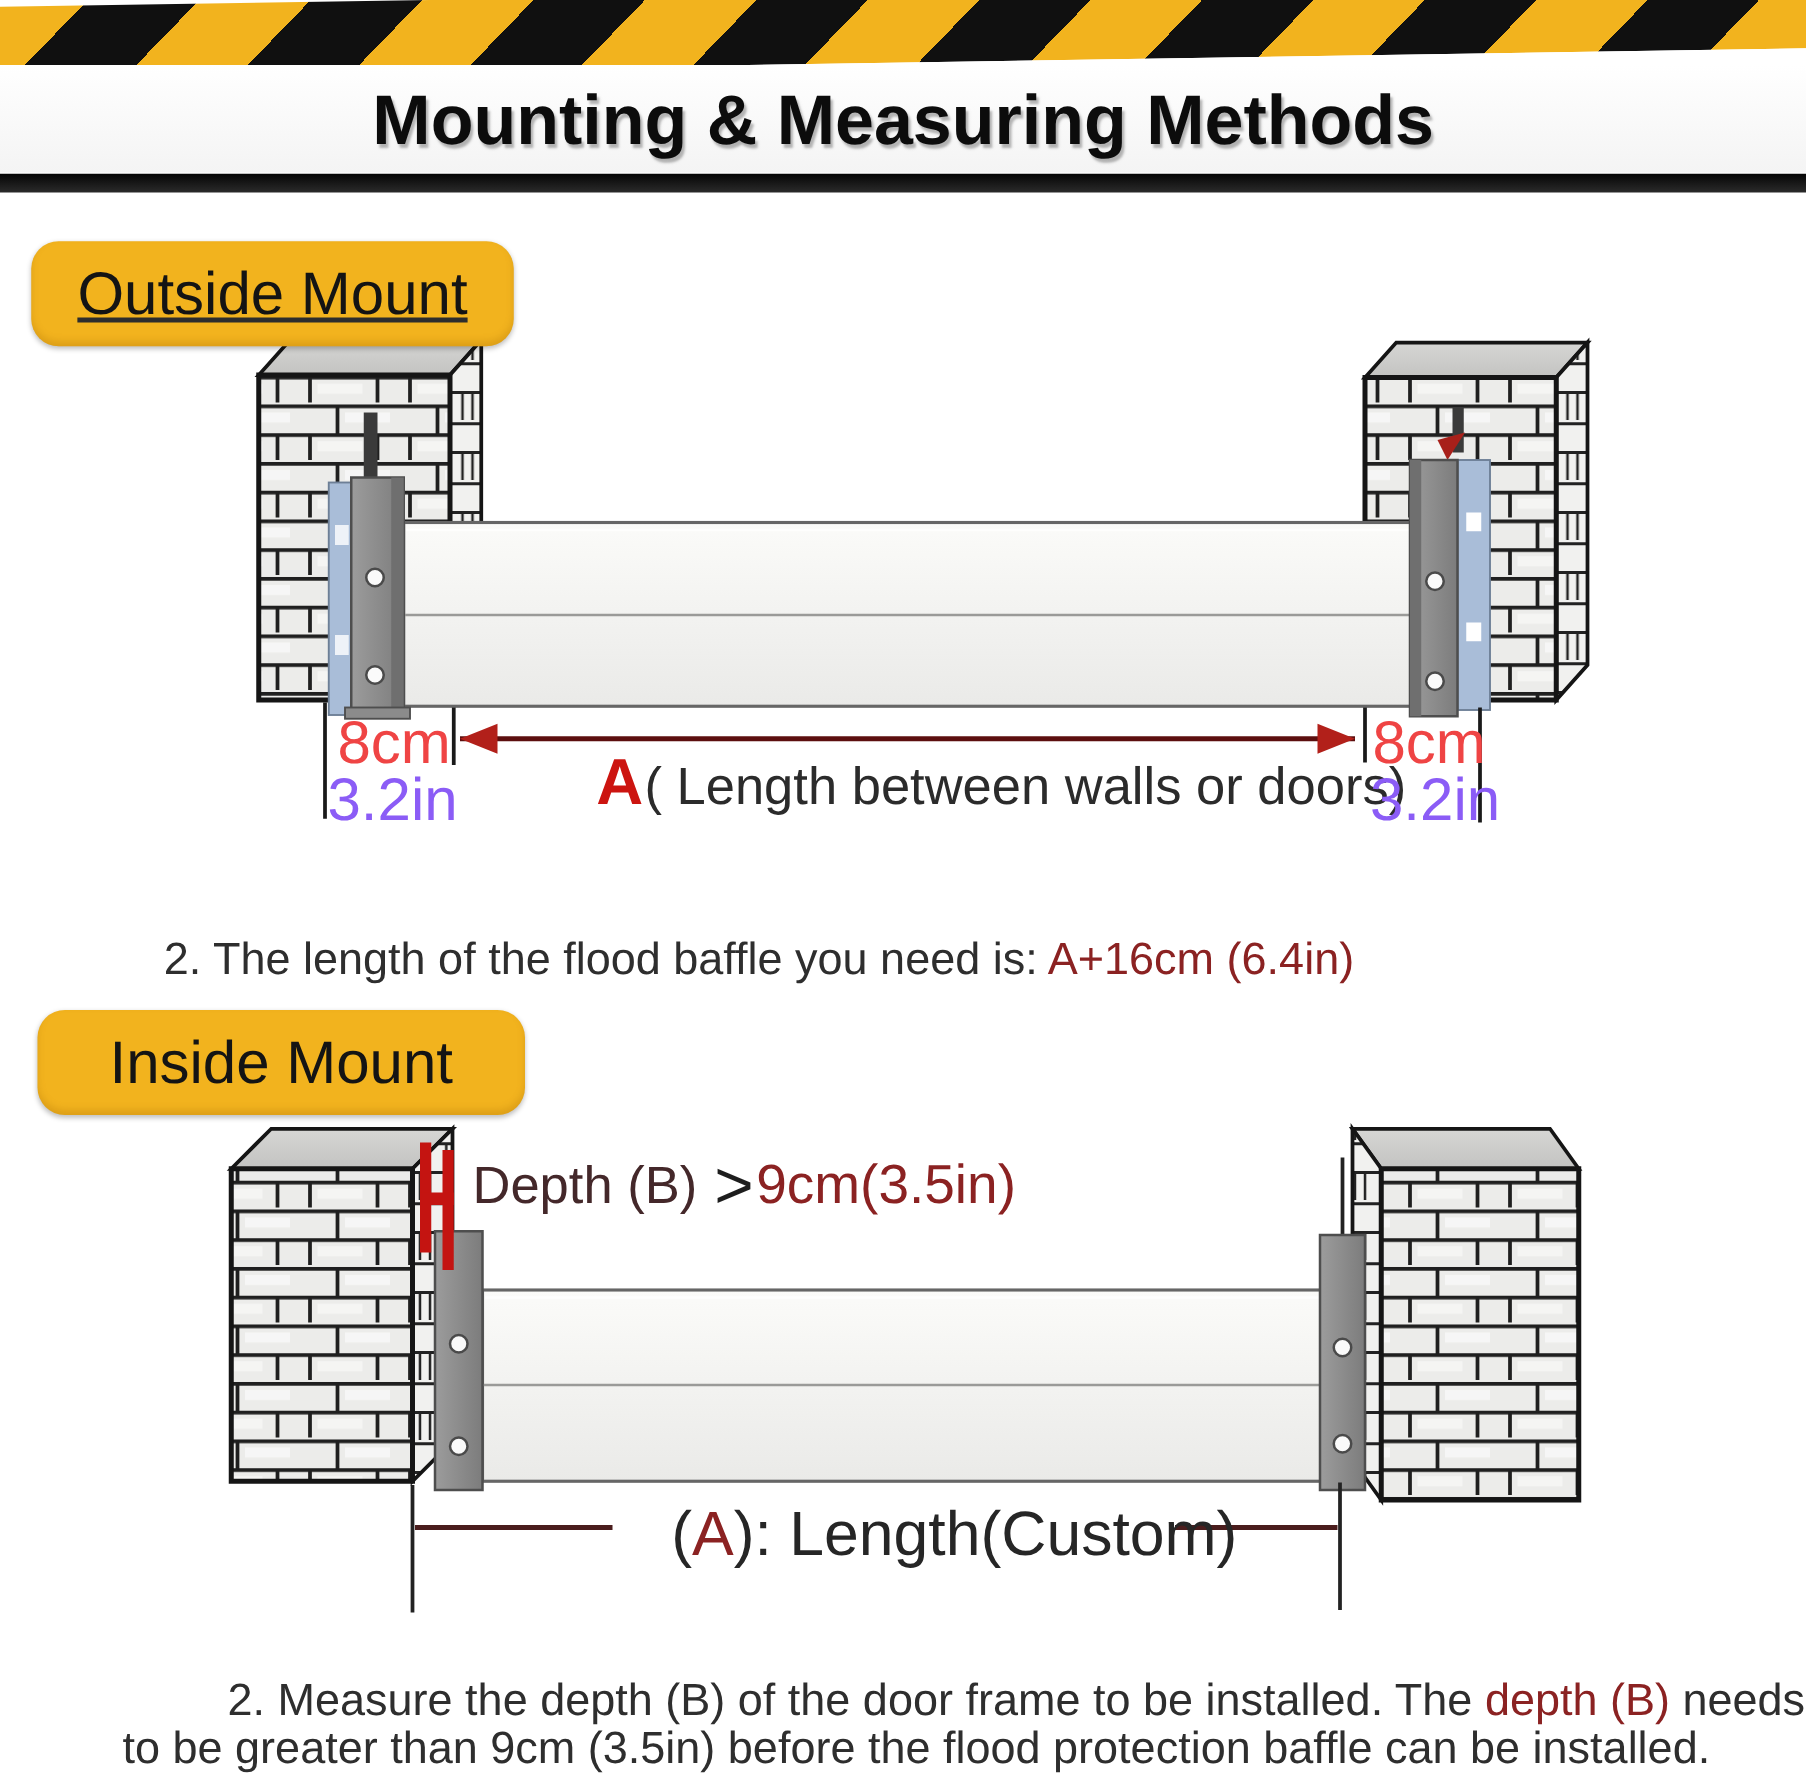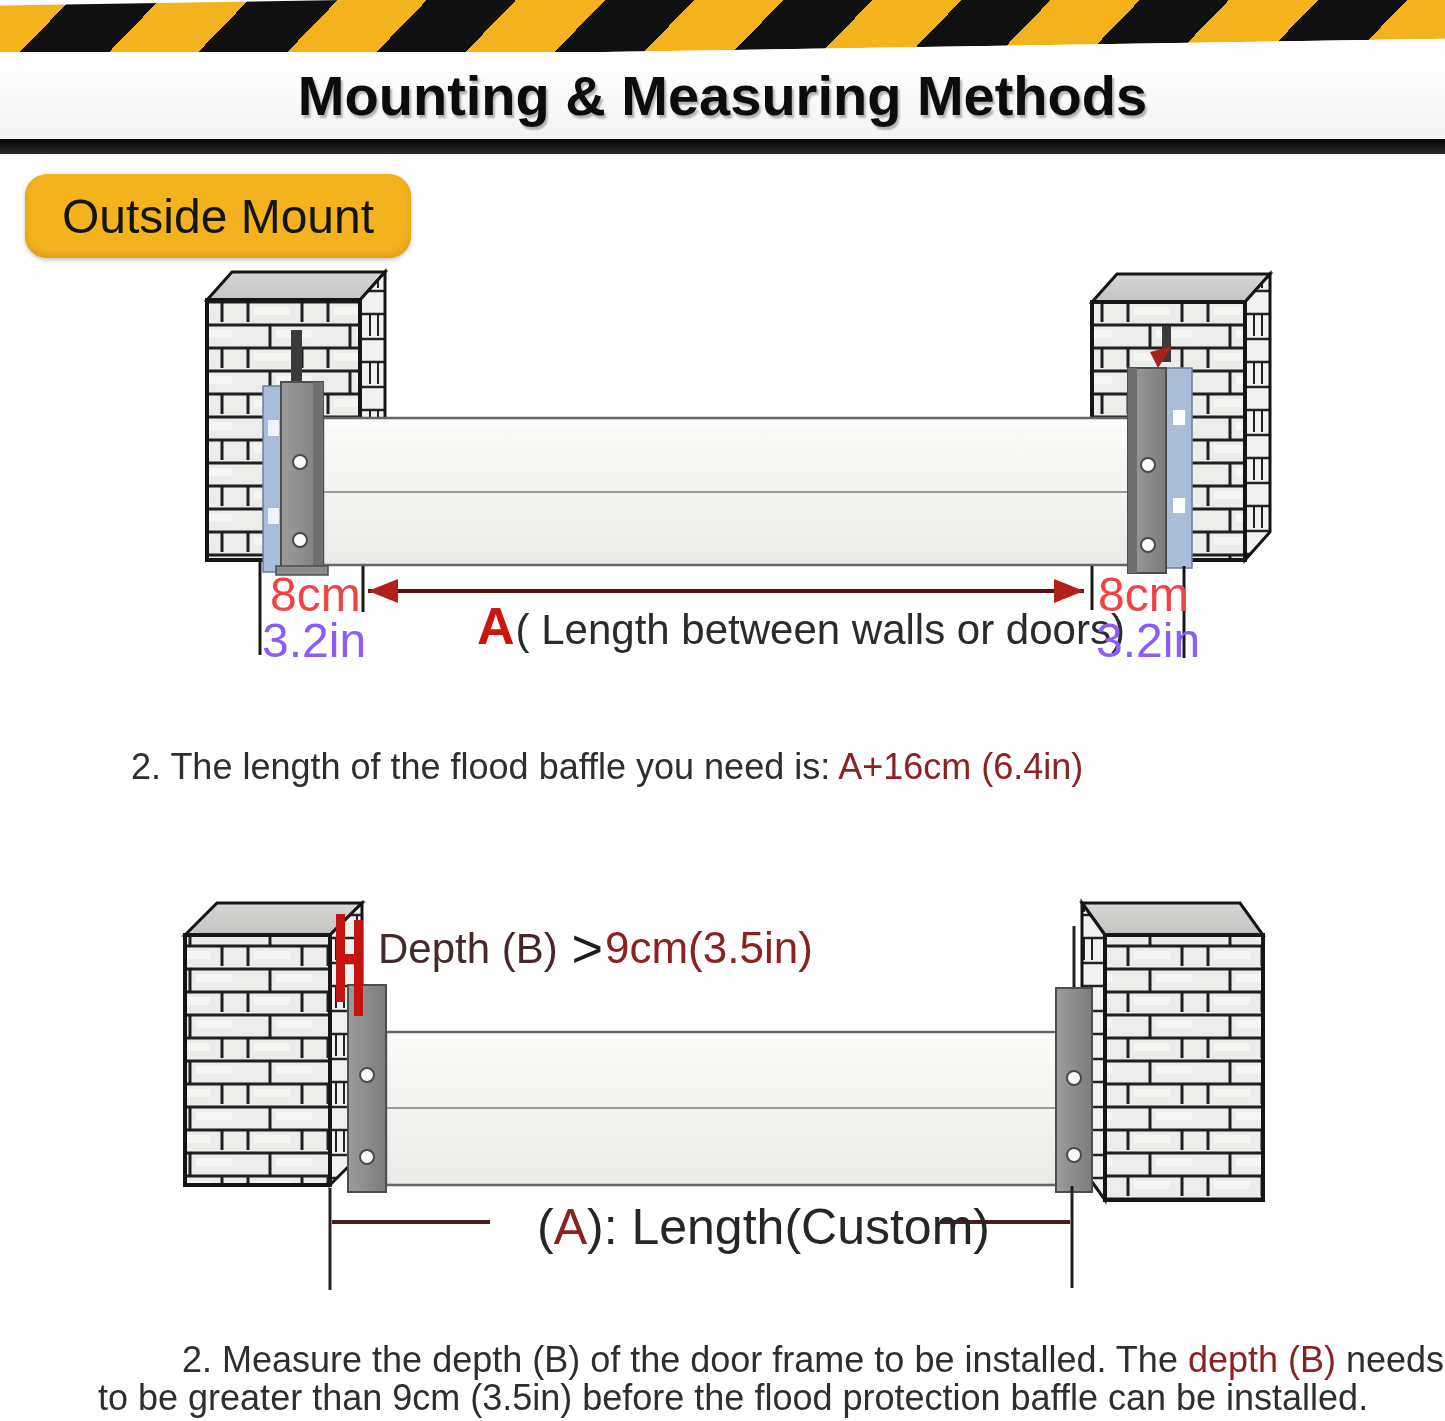--- a/index.html
+++ b/index.html
@@ -28,21 +28,21 @@
     position:absolute;left:0;top:139px;width:1445px;height:15px;
     background:linear-gradient(#050505,#2b2b2b);
   }
   
   .pill{
     position:absolute;background:var(--c-yellow,#f2b31e);
     border-radius:22px;display:flex;align-items:center;justify-content:center;
     box-shadow:0 2px 4px rgba(0,0,0,.25), inset 0 -4px 6px rgba(160,100,0,.25);
   }
   .pill span{font-size:48px;font-weight:500;color:#141414;white-space:nowrap;}
-  #pill-outside{left:25px;top:174px;width:386px;height:84px;}
+  #pill-outside{left:25px;top:193px;width:386px;height:84px;text-decoration:underline;}
   #pill-inside{left:30px;top:808px;width:390px;height:84px;}
   
   .canvas{position:absolute;left:0;top:0;width:1445px;height:1421px;}
   
   .lbl{position:absolute;white-space:nowrap;line-height:1.05;}
   .dim-cm{font-size:48px;color:#ef4444;}
   .dim-in{font-size:48px;color:#8b5cf6;}
   #out-span-label{left:477px;top:599px;font-size:42px;color:#2b2b2b;}
   #out-span-label .big-a{font-size:52px;font-weight:700;color:var(--c-red,#cc1410);margin-right:1px;}
   .steps{font-size:36px;color:#2e2e2e;}
@@ -190,20 +190,23 @@
         <line x1="332" y1="1222" x2="490" y2="1222" stroke="#4a1d1d" stroke-width="4"></line>
         <line x1="940" y1="1222" x2="1070" y2="1222" stroke="#4a1d1d" stroke-width="4"></line>
         <line x1="1072" y1="1186" x2="1072" y2="1288" stroke="#222" stroke-width="3"></line>
       </g>
     </g>
   </svg>
 
   <div class="pill" id="pill-outside">
     <span>Outside Mount</span>
   </div>
+  <div class="pill" id="pill-inside">
+    <span>Inside Mount</span>
+  </div>
 
   <div class="lbl dim-cm" style="left:270px;top:570px;">8cm</div>
   <div class="lbl dim-in" style="left:262px;top:616px;">3.2in</div>
 
   <div class="lbl" id="out-span-label">
     <span class="big-a">A</span><span>( Length between walls or doors)</span>
   </div>
 
   <div class="lbl dim-cm" style="left:1098px;top:570px;">8cm</div>
   <div class="lbl dim-in" style="left:1096px;top:616px;">3.2in</div>

